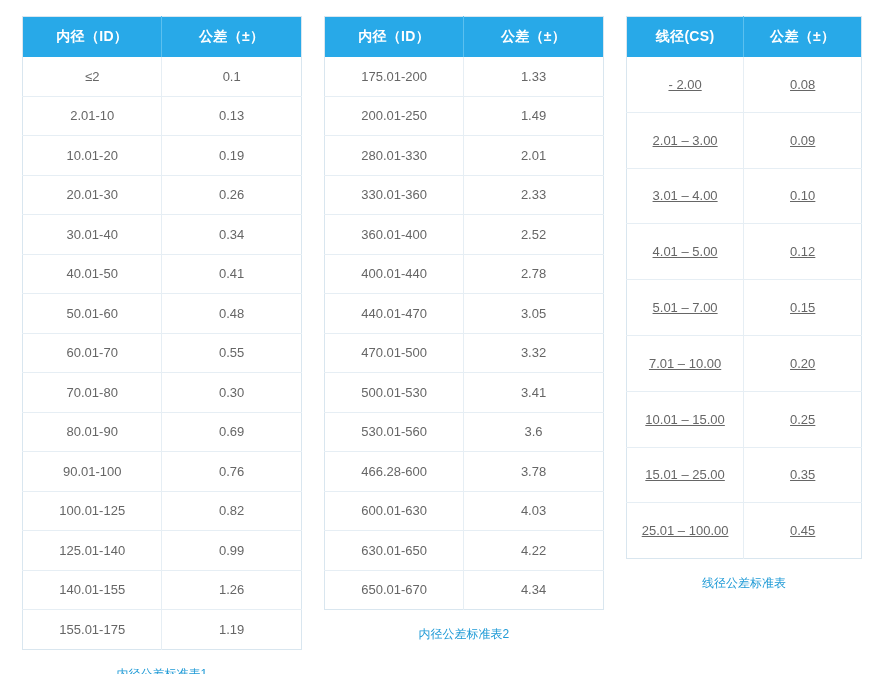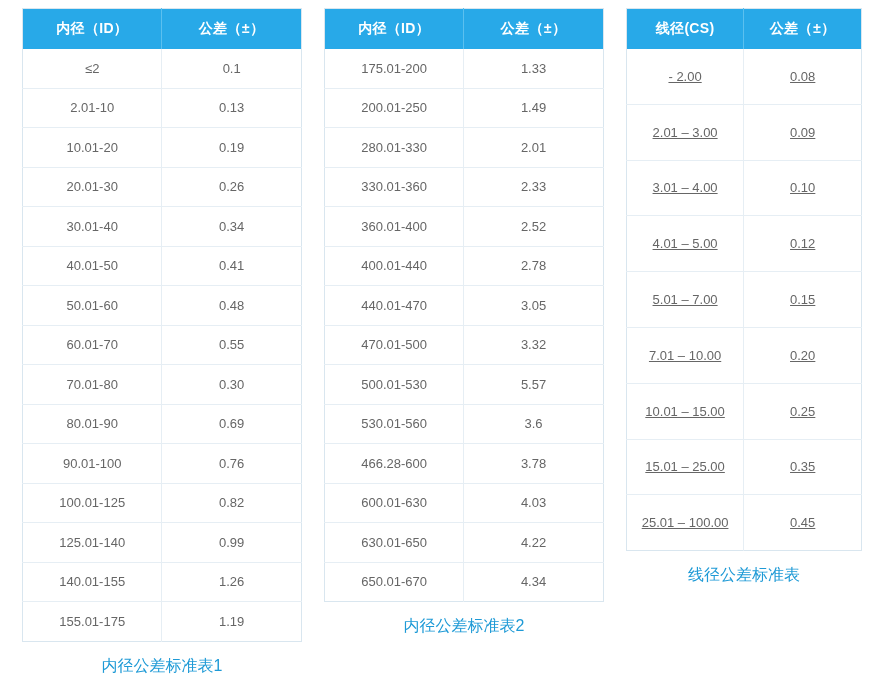--- a/index.html
+++ b/index.html
@@ -12,21 +12,21 @@
     height: 674px;
     font-family: "Liberation Sans", "DejaVu Sans", sans-serif;
     color: #555555;
     -webkit-font-smoothing: antialiased;
   }
   .page {
     position: relative;
     width: 870px;
     height: 674px;
     box-sizing: border-box;
-    padding: 8px 8px 0 8px;
+    padding: 16px 8px 0 8px;
     display: flex;
     gap: 0;
   }
   .table-block {
     box-sizing: border-box;
     display: flex;
     flex-direction: column;
   }
   .block-1 { width: 282px; margin-left: 14px; }
   .block-2 { width: 282px; margin-left: 22px; }
@@ -44,21 +44,20 @@
     color: #ffffff;
     font-size: 14px;
     font-weight: bold;
     height: 38px;
     text-align: center;
     border: none;
     letter-spacing: 0.3px;
   }
   thead th.right-head {
     border-left: 1px solid #5bc0ef;
-    font-family: Liberation Mono, monospace;
   }
   tbody td {
     font-size: 13px;
     text-align: center;
     color: #666666;
     border-bottom: 1px solid #e6eef4;
     border-right: 1px solid #e6eef4;
     background: #ffffff;
     padding: 0 4px;
   }
@@ -68,21 +67,21 @@
   tbody tr:last-child td {
     border-bottom: none;
   }
   .t-a tbody td { height: 38.5px; }
   .t-b tbody td { height: 38.5px; }
   .t-c tbody td { height: 54.8px; text-decoration: underline; }
 
   .caption {
     text-align: center;
     color: #1e9ad6;
-    font-size: 16px;
+    font-size: 12px;
     margin-top: 16px;
     line-height: 16px;
   }
 </style>
 </head>
 <body>
 
 <div class="page">
 
   <div class="table-block block-1">
@@ -195,21 +194,21 @@
         <tr>
             <td>440.01-470</td>
             <td>3.05</td>
           </tr>
         <tr>
             <td>470.01-500</td>
             <td>3.32</td>
           </tr>
         <tr>
             <td>500.01-530</td>
-            <td>5.57</td>
+            <td>3.41</td>
           </tr>
         <tr>
             <td>530.01-560</td>
             <td>3.6</td>
           </tr>
         <tr>
             <td>466.28-600</td>
             <td>3.78</td>
           </tr>
         <tr>

